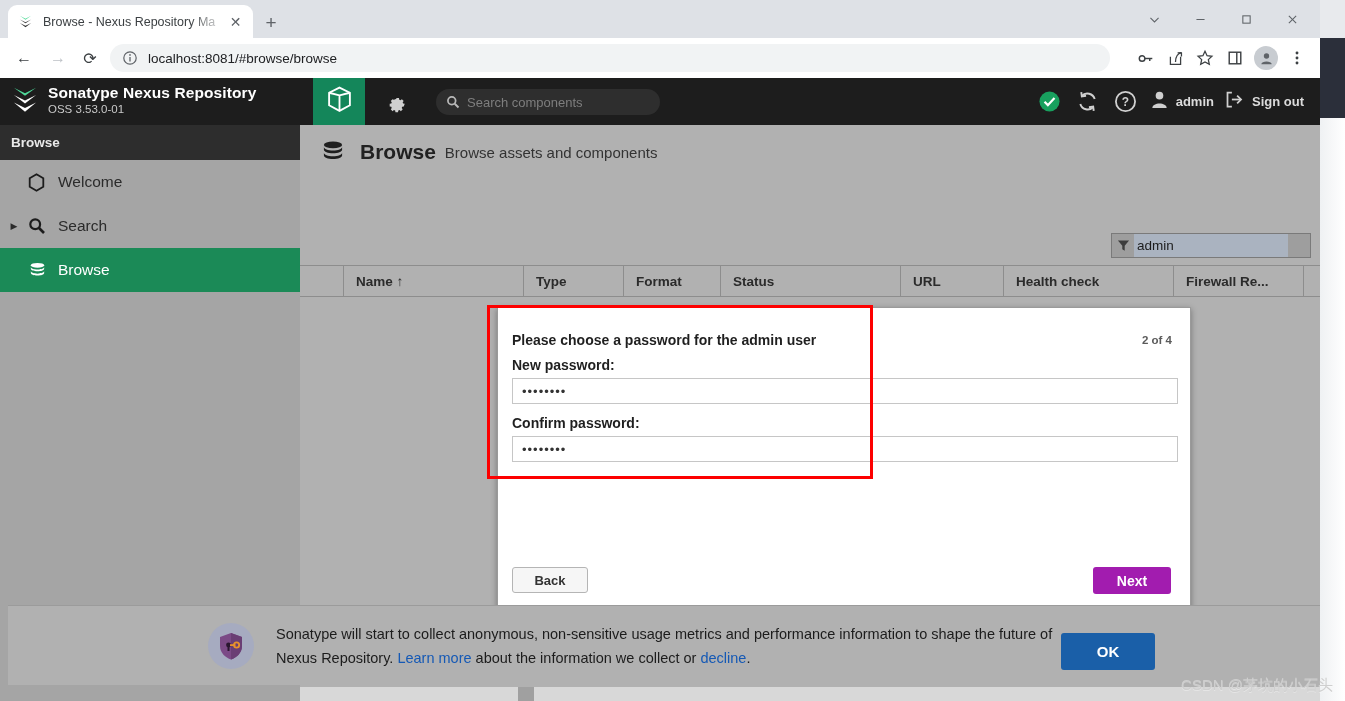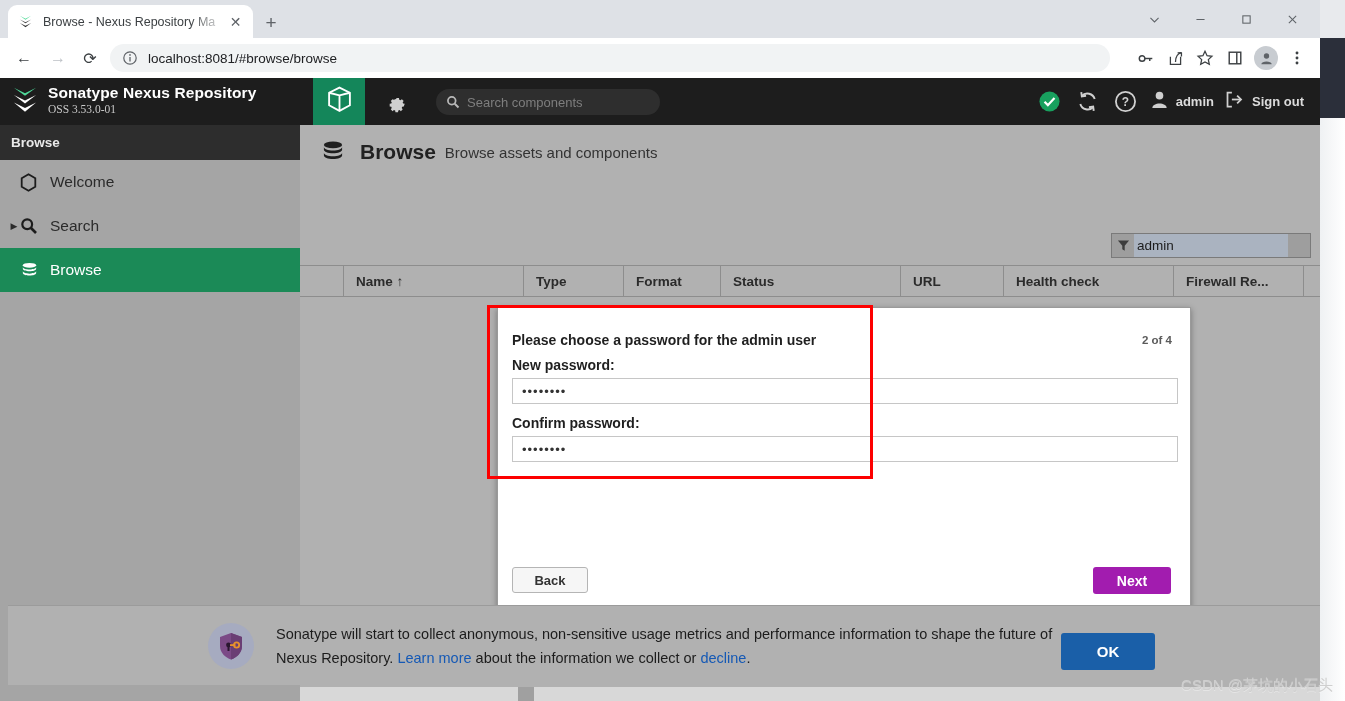--- a/index.html
+++ b/index.html
@@ -52,21 +52,21 @@
                 display:flex; align-items:center; justify-content:center; margin:0 4px; }
 
   
   .app { position:absolute; left:0; top:78px; width:1320px; height:623px; background:#b1b1b1; overflow:hidden; }
 
   .nx-header { position:absolute; left:0; top:0; width:1320px; height:47px; background:#1d1d1d; }
   .nx-logo { position:absolute; left:10px; top:6px; display:flex; align-items:flex-start; }
   .nx-logo-mark { width:30px; height:32px; margin-right:8px; }
   .nx-brand { line-height:1.1; }
   .nx-brand-main { font-size:15.5px; font-weight:bold; color:#ffffff; letter-spacing:.1px; }
-  .nx-brand-sub { font-size:11.5px; color:#c9c9c9; margin-top:2px;font-family:Liberation Serif, serif; }
+  .nx-brand-sub { font-size:11.5px; color:#c9c9c9; margin-top:2px; }
 
   .nx-tab-green { position:absolute; left:313px; top:0; width:52px; height:47px; background:#14865a;
                   display:flex; align-items:center; justify-content:center; }
   .nx-tab-green .caret { position:absolute; bottom:-8px; left:50%; margin-left:-8px;
                          width:0;height:0;border-left:8px solid transparent;border-right:8px solid transparent;
                          border-top:8px solid #14865a; }
   .nx-gear { position:absolute; left:380px; top:12px; width:32px; height:24px;
              display:flex; align-items:center; justify-content:center; }
   .nx-search { position:absolute; left:436px; top:11px; width:224px; height:26px;
                background:#2e2e2e; border-radius:13px; display:flex; align-items:center; padding:0 10px; }
@@ -77,21 +77,21 @@
   .nx-ricon { width:38px; height:47px; display:flex; align-items:center; justify-content:center; }
   .nx-user { display:flex; align-items:center; padding:0 6px 0 4px; }
   .nx-user-name { font-size:13px; font-weight:bold; color:#dcdcdc; margin-left:6px; }
   .nx-signout { display:flex; align-items:center; padding:0 10px 0 4px; }
   .nx-signout-label { font-size:13px; font-weight:bold; color:#dcdcdc; margin-left:7px; }
 
   
   .nx-side { position:absolute; left:0; top:47px; width:300px; height:576px; background:#a5a5a5; }
   .nx-side-title { height:35px; background:#2d2d2d; color:#e9e9e9; font-size:13.5px;
                    font-weight:bold; display:flex; align-items:center; padding-left:11px; }
-  .nx-side-item { height:44px; display:flex; align-items:center; padding-left:20px; color:#2b2b2b; }
+  .nx-side-item { height:44px; display:flex; align-items:center; padding-left:28px; color:#2b2b2b; }
   .nx-side-item.sel { background:#1b8a57; color:#ffffff; }
   .nx-side-ico { width:26px; display:flex; align-items:center; }
   .nx-side-lbl { font-size:15.5px; margin-left:4px; }
   .nx-side-exp { position:absolute; left:8px; width:12px; display:flex; align-items:center;
                  justify-content:center; color:#2b2b2b; font-size:9px; }
   .itemwrap { position:relative; }
 
   
   .nx-main { position:absolute; left:300px; top:47px; width:1020px; height:576px; background:#b1b1b1; }
   .nx-page-head { display:flex; align-items:center; padding:14px 0 0 20px; }

